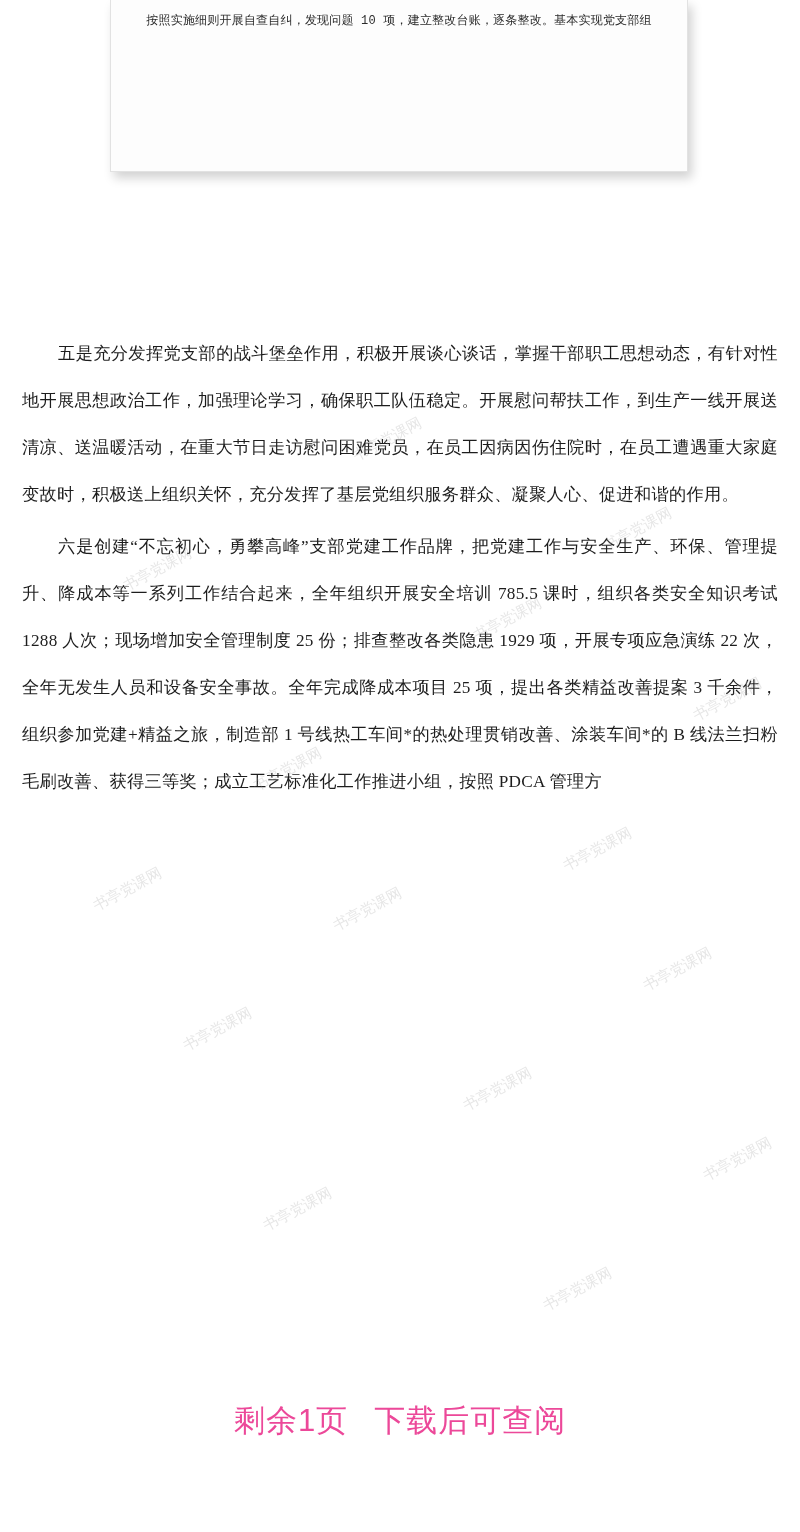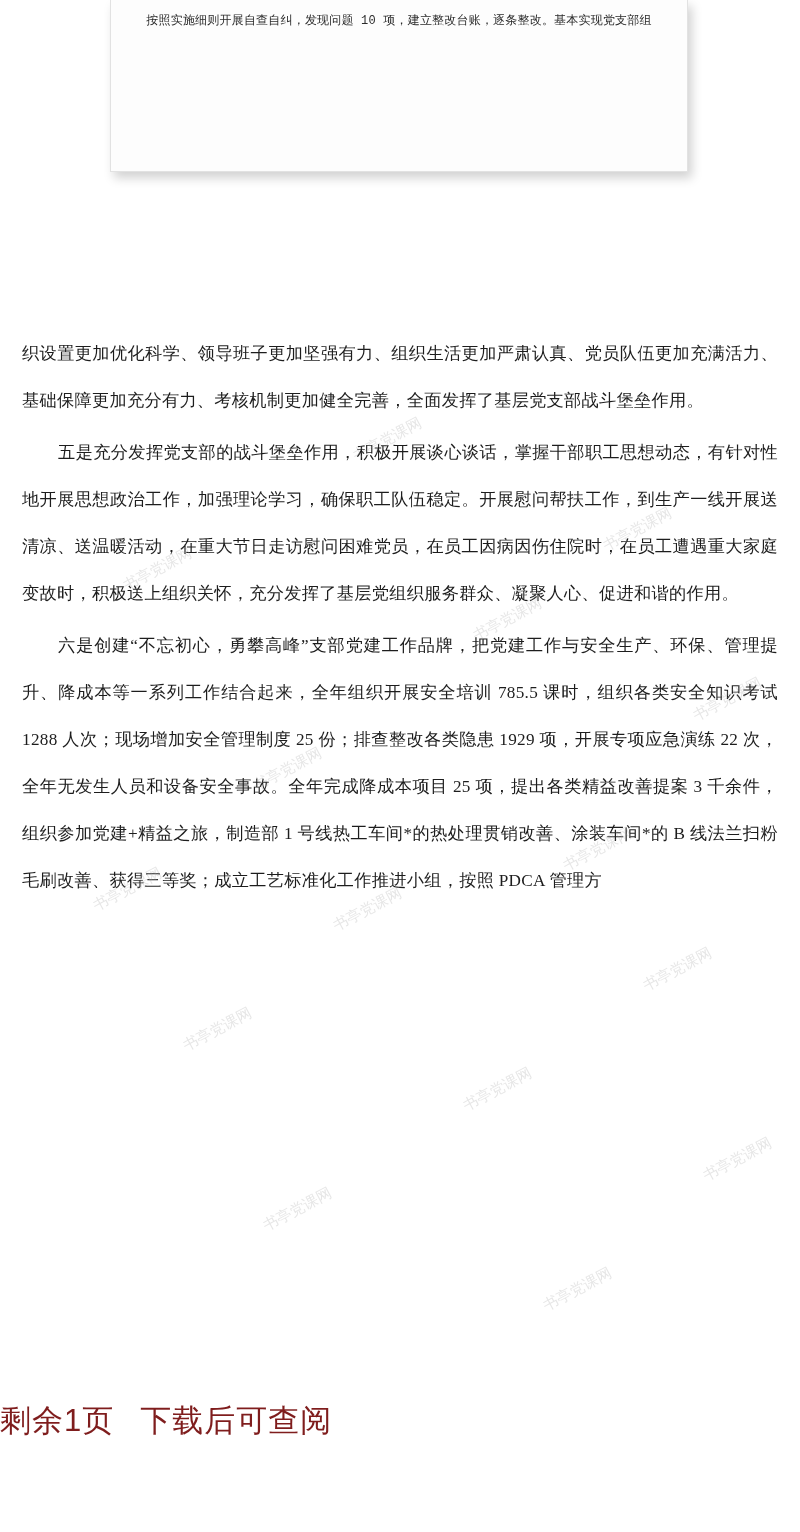--- a/index.html
+++ b/index.html
@@ -75,40 +75,39 @@
     pointer-events: none;
     user-select: none;
   }
 
   
   .footer-note {
     position: absolute;
     left: 0;
     right: 0;
     top: 1400px;
-    text-align: left;
+    text-align: center;
     font-size: 31px;
-    color: #7f1d1d;
+    color: #ec4899;
     font-family: "Liberation Sans", "DejaVu Sans", sans-serif;
     letter-spacing: 1px;
   }
   .footer-note .gap {
     display: inline-block;
     width: 26px;
   }
 </style>
 </head>
 <body>
 
 <div class="page-card">
   <div class="card-line">按照实施细则开展自查自纠，发现问题 10 项，建立整改台账，逐条整改。基本实现党支部组</div>
 </div>
 
 <div class="doc-body">
-  <p class="para">织设置更加优化科学、领导班子更加坚强有力、组织生活更加严肃认真、党员队伍更加充满活力、基础保障更加充分有力、考核机制更加健全完善，全面发挥了基层党支部战斗堡垒作用。</p>
   <p class="para indent">五是充分发挥党支部的战斗堡垒作用，积极开展谈心谈话，掌握干部职工思想动态，有针对性地开展思想政治工作，加强理论学习，确保职工队伍稳定。开展慰问帮扶工作，到生产一线开展送清凉、送温暖活动，在重大节日走访慰问困难党员，在员工因病因伤住院时，在员工遭遇重大家庭变故时，积极送上组织关怀，充分发挥了基层党组织服务群众、凝聚人心、促进和谐的作用。</p>
   <p class="para indent">六是创建“不忘初心，勇攀高峰”支部党建工作品牌，把党建工作与安全生产、环保、管理提升、降成本等一系列工作结合起来，全年组织开展安全培训 785.5 课时，组织各类安全知识考试 1288 人次；现场增加安全管理制度 25 份；排查整改各类隐患 1929 项，开展专项应急演练 22 次，全年无发生人员和设备安全事故。全年完成降成本项目 25 项，提出各类精益改善提案 3 千余件，组织参加党建+精益之旅，制造部 1 号线热工车间*的热处理贯销改善、涂装车间*的 B 线法兰扫粉毛刷改善、获得三等奖；成立工艺标准化工作推进小组，按照 PDCA 管理方</p>
 </div>
 
 <div id="watermark-layer">
     <div class="wm" style="left: 350px; top: 430px;">书亭党课网</div>
     <div class="wm" style="left: 600px; top: 520px;">书亭党课网</div>
     <div class="wm" style="left: 120px; top: 560px;">书亭党课网</div>
     <div class="wm" style="left: 470px; top: 610px;">书亭党课网</div>
     <div class="wm" style="left: 690px; top: 690px;">书亭党课网</div>

